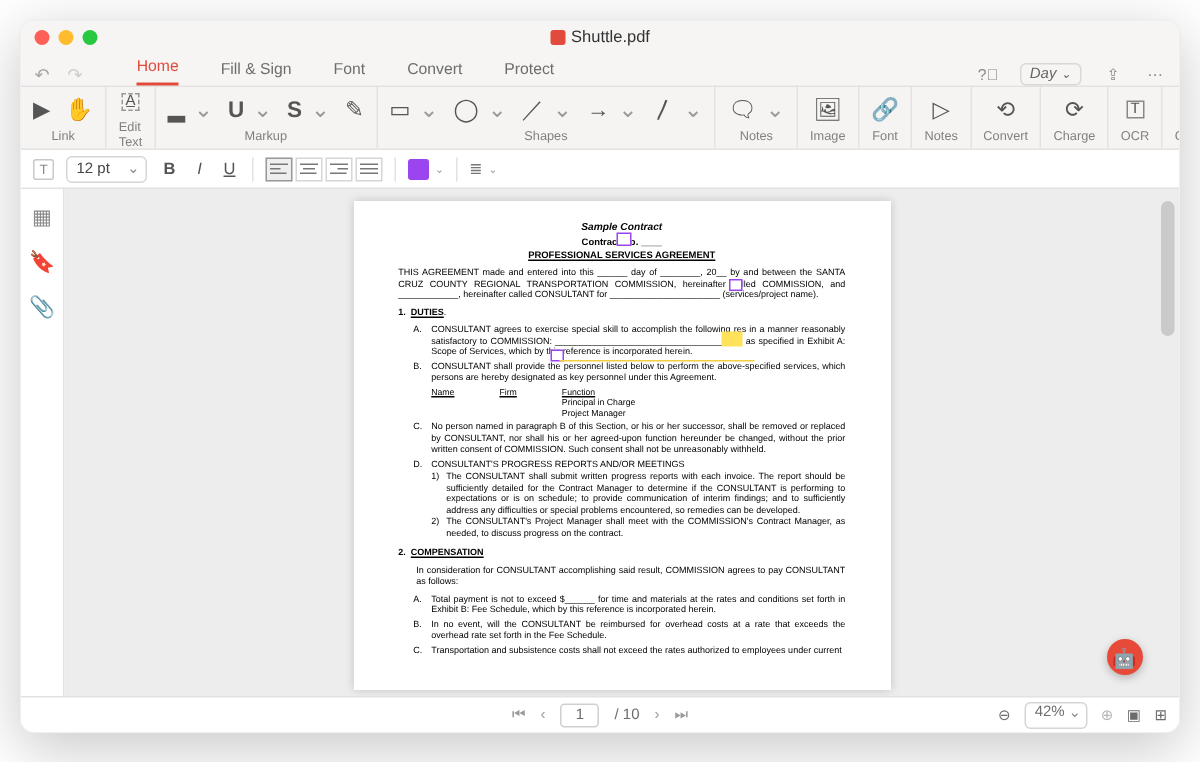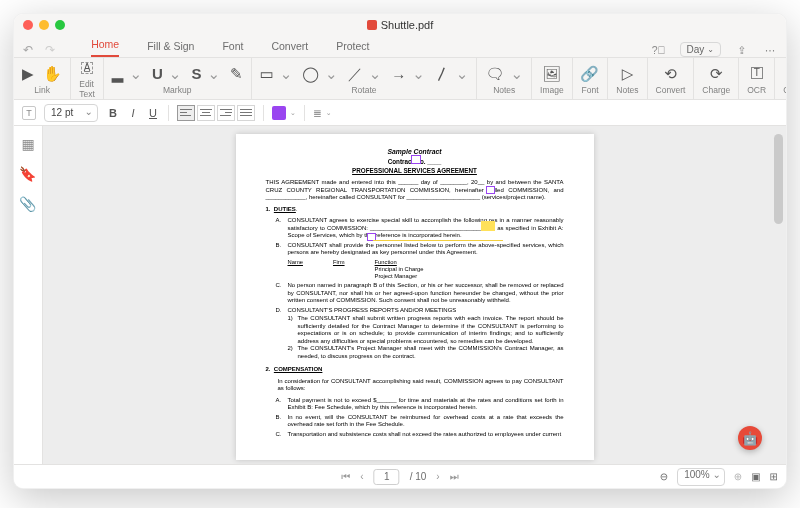--- a/index.html
+++ b/index.html
@@ -22,21 +22,21 @@
   .dot{width:10px;height:10px;border-radius:50%;}
   .r{background:#fe5f57}.y{background:#febc2e}.g{background:#28c840}
   .title{position:absolute;left:0;right:0;text-align:right;color:#333;font-size:11px;display:flex;align-items:center;justify-content:center;gap:4px;}
   .pdf-badge{width:10px;height:10px;border-radius:2px;background:#e24a3b;display:inline-block;}
   
   .tabs{height:22px;background:#f6f5f4;border-bottom:1px solid var(--border);display:flex;align-items:flex-end;padding:0 9px;gap:28px;font-size:10.5px;color:#6d6d6d;position:relative;}
   .tabs .undo{display:flex;gap:12px;color:#a6a6a6;margin-right:8px;font-size:12px;}
   .tab{padding-bottom:5px;cursor:pointer;}
   .tab.active{color:var(--accent);border-bottom:2px solid var(--accent);}
   .tabs-right{margin-left:auto;display:flex;gap:14px;align-items:center;color:#8a8a8a;font-size:10.5px;}
-  .pill{border:1px solid #d8d8d8;border-radius:4px;padding:1px 6px;display:flex;align-items:center;gap:3px;font-size:10px;color:#666;}
+  .pill{border:1px solid #d8d8d8;border-radius:4px;padding:1px 6px;display:flex;align-items:center;gap:3px;font-size:10px;color:#666;font-style:italic;}
   .ico{width:14px;height:14px;display:inline-flex;align-items:center;justify-content:center;}
   
   .toolbar{height:42px;background:var(--panel);border-bottom:1px solid var(--border);display:flex;align-items:stretch;}
   .tgroup{display:flex;flex-direction:column;align-items:center;justify-content:center;padding:0 8px;border-right:1px solid var(--border);}
   .tgroup .icons{display:flex;gap:10px;align-items:center;height:22px;color:#555;}
   .tgroup .icons>*{font-size:15px;line-height:1;}
   .tgroup .lbl{font-size:8.5px;color:#808080;margin-top:1px;}
   .caret{font-size:7px;color:#9a9a9a;margin-left:-4px;}
   
   .fmt{height:26px;background:#fff;border-bottom:1px solid var(--border);display:flex;align-items:center;padding:0 8px;gap:8px;font-size:10.5px;color:#555;}
@@ -149,21 +149,21 @@
             <span class="caret">⌄</span>
         <span>◯</span>
             <span class="caret">⌄</span>
         <span>／</span>
             <span class="caret">⌄</span>
         <span>→</span>
             <span class="caret">⌄</span>
         <span>〳</span>
             <span class="caret">⌄</span>
       </div>
-          <div class="lbl">Rotate</div>
+          <div class="lbl">Shapes</div>
         </div>
       <div class="tgroup">
           <div class="icons">
             <span>🗨</span>
             <span class="caret">⌄</span>
           </div>
           <div class="lbl">Notes</div>
         </div>
       <div class="tgroup">
           <div class="icons">
@@ -304,21 +304,21 @@
       <div class="pager">
         <span class="ic">⏮</span>
         <span class="ic">‹</span>
         <span class="pg">1</span>
         <span>/ <span>10</span></span>
         <span class="ic">›</span>
         <span class="ic">⏭</span>
       </div>
       <div class="zoomgrp">
         <span class="ic">⊖</span>
-        <span class="zoom">100%</span>
+        <span class="zoom">42%</span>
         <span class="ic" style="opacity:.5">⊕</span>
         <span class="ic">▣</span>
         <span class="ic">⊞</span>
       </div>
     </div>
 
     <div class="fab">🤖</div>
   </div>
 </div>
 

